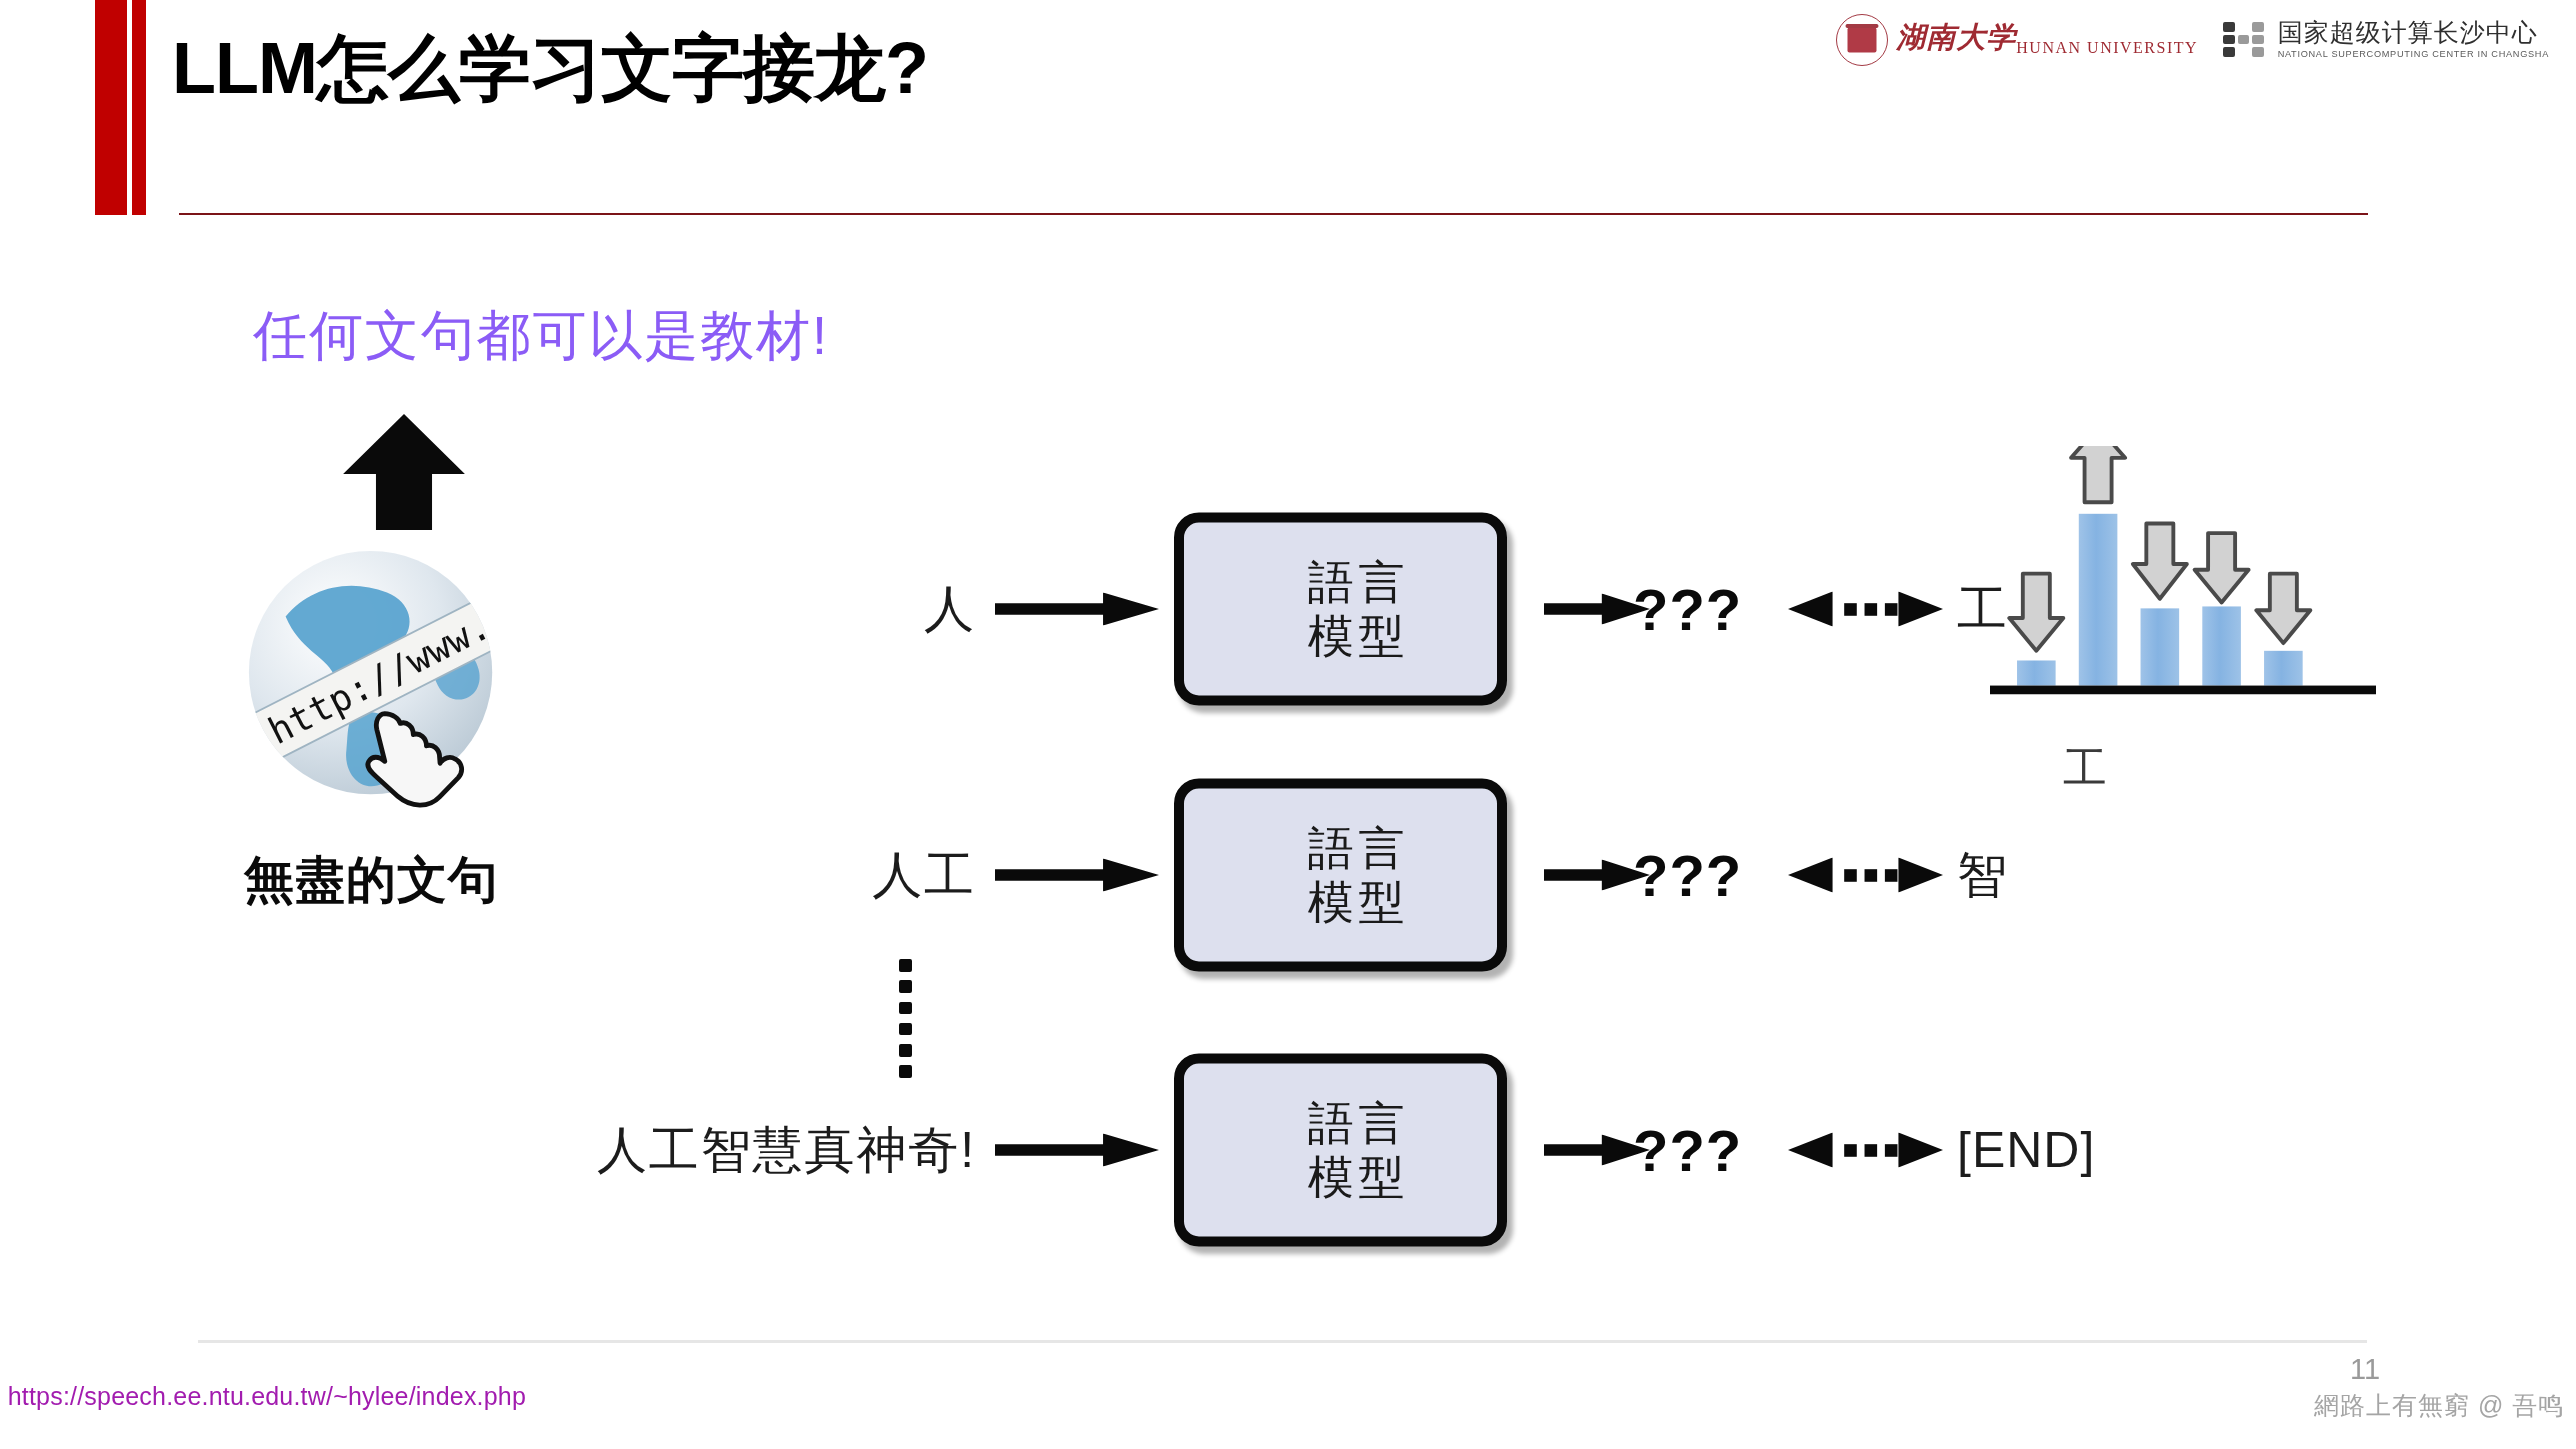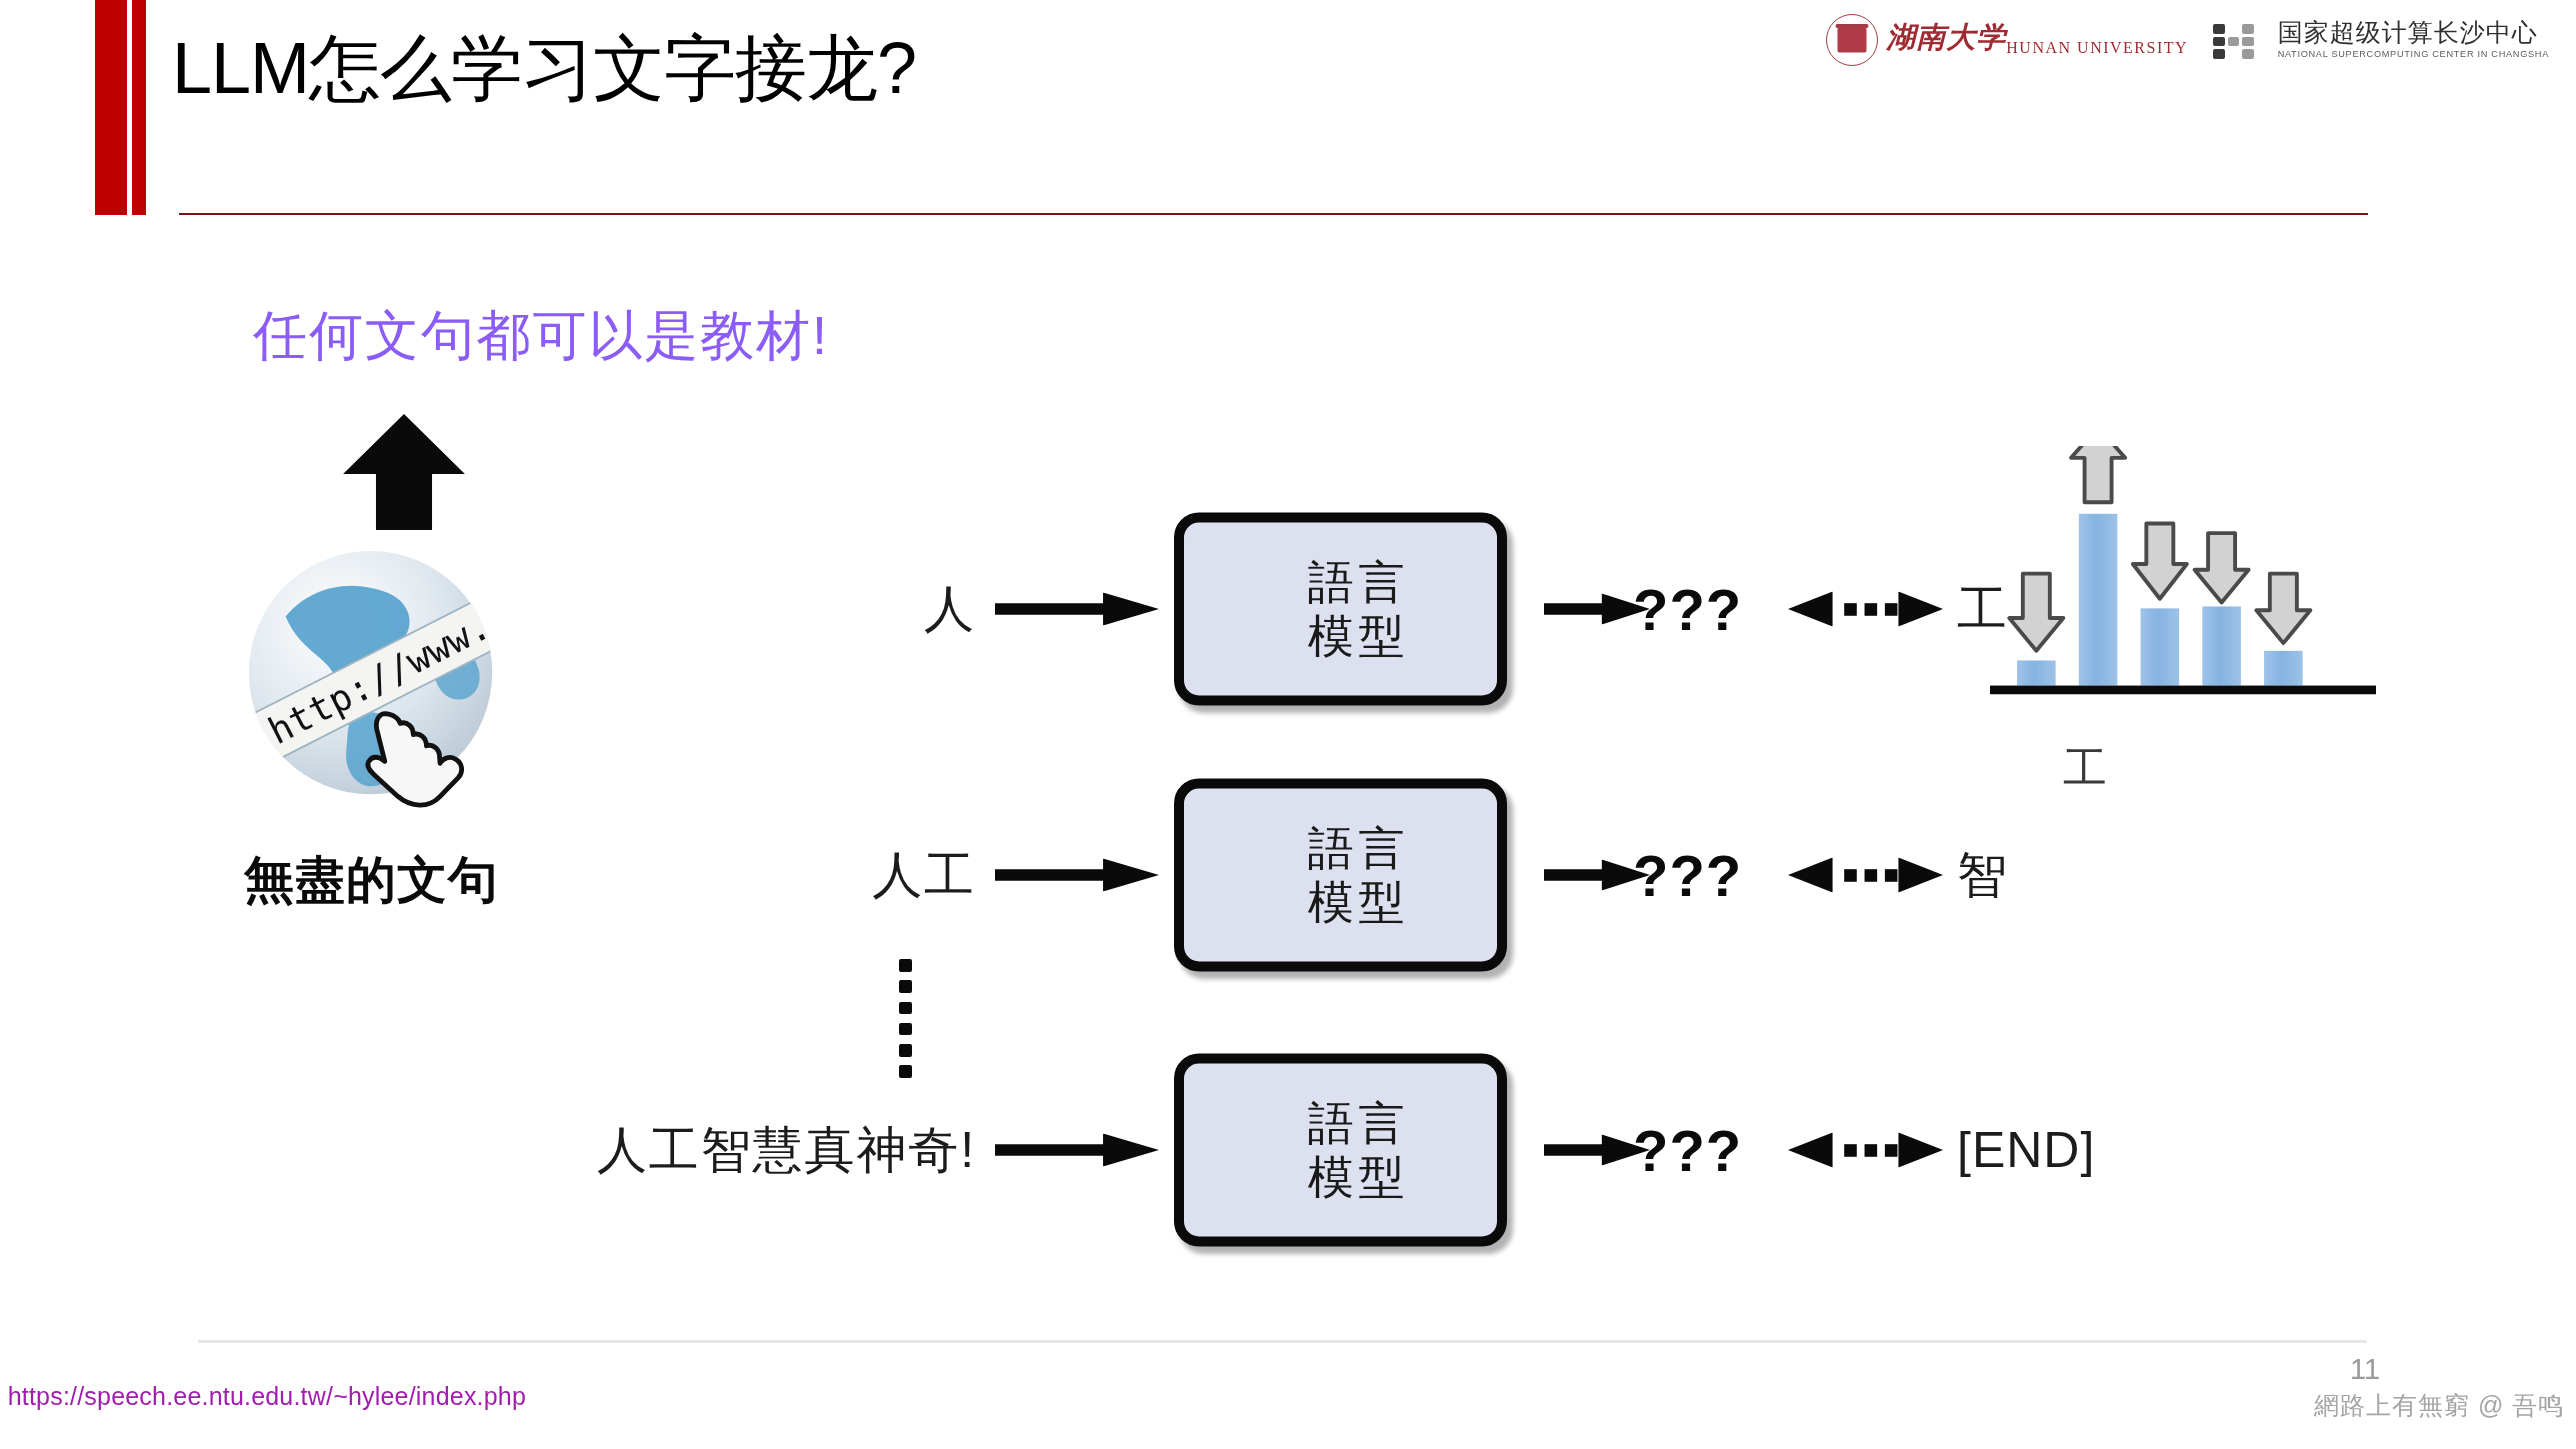--- a/index.html
+++ b/index.html
@@ -26,21 +26,21 @@
   .accent-bar-thin {
     position: absolute;
     left: 132px; top: 0;
     width: 13.5px; height: 215px;
     background: #c00000;
   }
   .slide-title {
     position: absolute;
     left: 172px; top: 27px;
     font-size: 72px;
-    font-weight: normal;
+    font-weight: bold;
     letter-spacing: -1px;
     line-height: 1.15;
     white-space: nowrap;
     color: #000000;
   }
   .header-rule {
     position: absolute;
     left: 179px; top: 213px;
     width: 2189px; height: 1.9px;
     background: #7b1418;
@@ -97,22 +97,22 @@
   }
   .hnu-en {
     font-family: "Liberation Serif", serif;
     font-size: 16px;
     color: #9f2a32;
     letter-spacing: 1.5px;
     margin-top: 16px;
   }
   .logo-nscc {
     display: flex;
-    align-items: flex-end;
-    gap: 24px;
+    align-items: center;
+    gap: 14px;
   }
   .dotmatrix {
     display: grid;
     grid-template-columns: repeat(3, 11.6px);
     grid-template-rows: repeat(3, 9.7px);
     gap: 2.9px;
   }
   .dotmatrix i {
     display: block;
     background: #3a3a3a;

